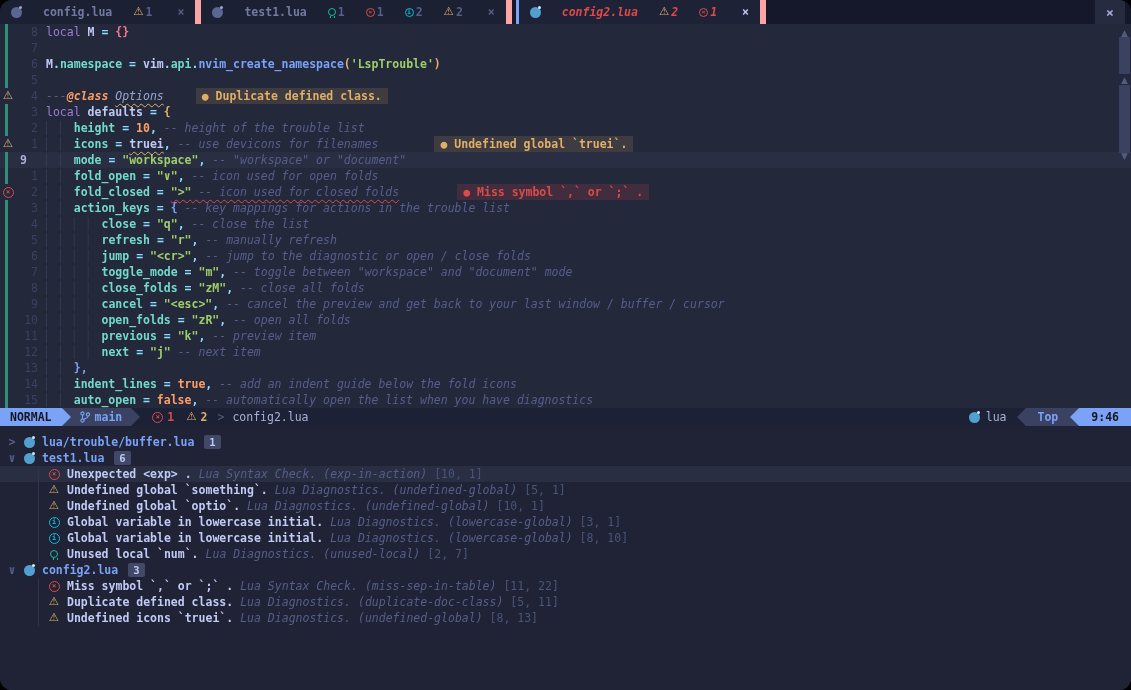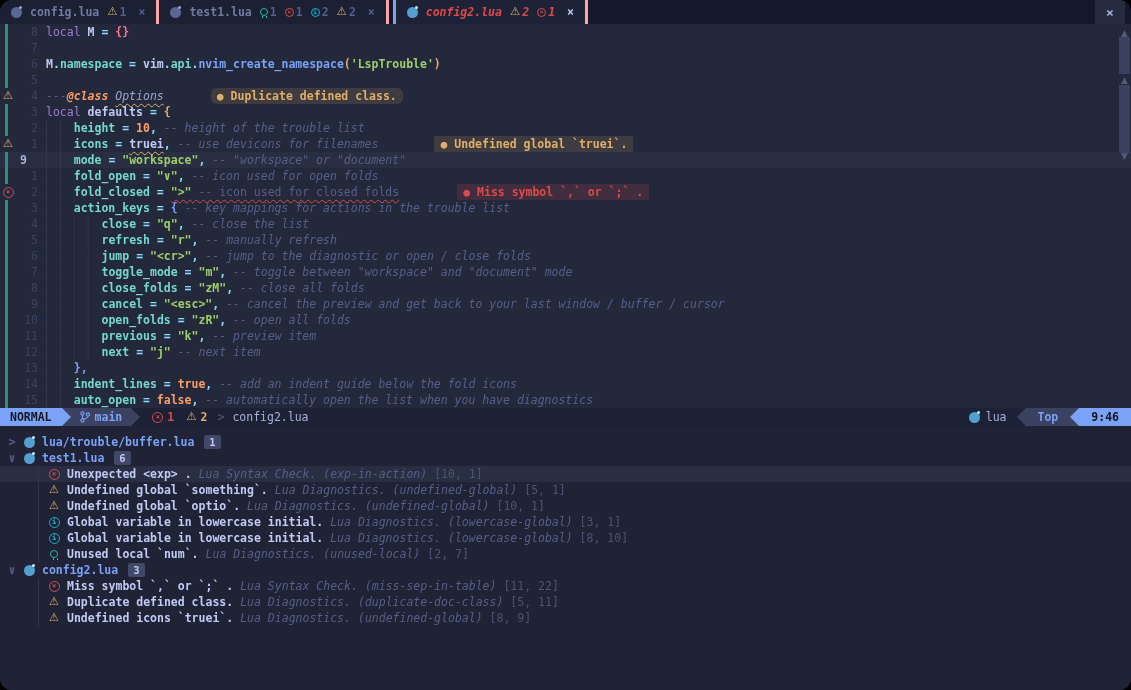--- a/index.html
+++ b/index.html
@@ -2,21 +2,21 @@
 <html><head>
 <meta charset="utf-8">
 <style>
   html,body{margin:0;padding:0;background:#000;}
   *{box-sizing:border-box;}
   body{width:1131px;height:690px;font-family:"DejaVu Sans Mono","DejaVu Sans",monospace;}
   .window{position:relative;width:1131px;height:690px;border-radius:12px;overflow:hidden;background:#24283b;}
 
   
   .tabline{display:flex;align-items:stretch;height:24px;background:#14182a;font-size:11.5px;position:relative;}
-  .tab{display:flex;align-items:center;gap:8px;padding:0 11px;background:#1b2033;border-right:3px solid #fca5a5;color:#737aa2;cursor:default;}
+  .tab{display:flex;align-items:center;gap:21px;padding:0 11px;background:#1b2033;border-right:6px solid #fca5a5;color:#737aa2;cursor:default;}
   .tab .tab-label{font-weight:bold;}
   .tab.active{margin-left:4px;border-left:3px solid #7aa2f7;background:#1d2236;}
   .tab.active .tab-label{color:#db4b4b;font-style:italic;}
   .tab .sev{color:#565f89;display:inline-flex;align-items:center;gap:2px;font-weight:bold;}
   .tab.active .sev{color:#db4b4b;font-style:italic;}
   .tab-close{color:#565f89;font-weight:bold;margin-left:4px;}
   .tab.active .tab-close{color:#c0caf5;}
   .tabline-close{position:absolute;right:6px;top:0;height:24px;width:30px;display:flex;align-items:center;justify-content:center;background:#262b40;color:#a9b1d6;font-weight:bold;font-size:13px;}
 
   
@@ -39,21 +39,21 @@
   .t-num{color:#ff9e64;font-weight:bold;}
   .t-bool{color:#ff9e64;font-weight:bold;}
   .t-cmt{color:#565f89;font-style:italic;}
   .t-rb{color:#f7768e;font-weight:bold;}
   .t-lv1{color:#e0af68;font-weight:bold;}
   .t-lv2{color:#7aa2f7;font-weight:bold;}
   .t-at{color:#ff9e64;font-style:italic;font-weight:bold;}
   .t-cls{color:#9aa5ce;font-style:italic;text-decoration:underline wavy #e0af68 1px;text-underline-offset:3px;}
   .t-uw{color:#c0caf5;font-weight:bold;text-decoration:underline wavy #e0af68 1px;text-underline-offset:3px;}
   .t-sw{color:#9ece6a;font-weight:bold;text-decoration:underline wavy #db4b4b 1px;text-underline-offset:3px;}
-  .t-cw{color:#565f89;text-decoration:underline wavy #db4b4b 1px;text-underline-offset:3px;}
+  .t-cw{color:#565f89;font-style:italic;text-decoration:underline wavy #db4b4b 1px;text-underline-offset:3px;}
   .t-g{color:#3b4261;opacity:.7;}
   .t-sp{color:transparent;}
 
   .virt{display:inline-block;padding:0 6px;font-weight:bold;}
   .virt.warn{color:#e0af68;background:rgba(224,175,104,.14);}
   .virt.error{color:#db4b4b;background:rgba(219,75,75,.16);}
 
   
   .ic{display:inline-flex;align-items:center;justify-content:center;width:11px;height:11px;border-radius:50%;border:1.2px solid currentColor;font-size:7px;font-weight:bold;line-height:1;}
   .ic.small{width:9px;height:9px;font-size:6px;}
@@ -160,21 +160,21 @@
       <span>×</span>
     </div>
   </div>
 
   <div class="editor" id="editor">
     <div id="code">
         <div class="line"><div class="signcol"><div class="gitbar"></div></div><div class="lnum">8</div><div class="ltext"><span class="t-kw">local</span><span class="t-fg"> M </span><span class="t-op">=</span><span class="t-rb"> {}</span></div></div>
         <div class="line"><div class="signcol"><div class="gitbar"></div></div><div class="lnum">7</div><div class="ltext"></div></div>
         <div class="line"><div class="signcol"><div class="gitbar"></div></div><div class="lnum">6</div><div class="ltext"><span class="t-fg">M</span><span class="t-op">.</span><span class="t-fld">namespace</span><span class="t-op"> = </span><span class="t-fg">vim</span><span class="t-op">.</span><span class="t-fld">api</span><span class="t-op">.</span><span class="t-fn">nvim_create_namespace</span><span class="t-lv1">(</span><span class="t-str">'LspTrouble'</span><span class="t-lv1">)</span></div></div>
         <div class="line"><div class="signcol"><div class="gitbar"></div></div><div class="lnum">5</div><div class="ltext"></div></div>
-        <div class="line"><div class="signcol"><span class="wglyph sev-warn">⚠</span></div><div class="lnum">4</div><div class="ltext"><span class="t-cmt">---</span><span class="t-at">@class</span><span class="t-fg"> </span><span class="t-cls">Options</span><span class="virt warn" style="margin-left: 47px; border-radius: 6px;">● Duplicate defined class.</span></div></div>
+        <div class="line"><div class="signcol"><span class="wglyph sev-warn">⚠</span></div><div class="lnum">4</div><div class="ltext"><span class="t-cmt">---</span><span class="t-at">@class</span><span class="t-fg"> </span><span class="t-cls">Options</span><span class="virt warn" style="margin-left: 32px;">● Duplicate defined class.</span></div></div>
         <div class="line"><div class="signcol"><div class="gitbar"></div></div><div class="lnum">3</div><div class="ltext"><span class="t-kw">local</span><span class="t-fg"> defaults </span><span class="t-op">=</span><span class="t-lv1"> {</span></div></div>
         <div class="line"><div class="signcol"><div class="gitbar"></div></div><div class="lnum">2</div><div class="ltext"><span class="t-g">▏</span><span class="t-sp"> </span><span class="t-g">▏</span><span class="t-sp"> </span><span class="t-fld">height</span><span class="t-op"> = </span><span class="t-num">10</span><span class="t-op">,</span><span class="t-cmt"> -- height of the trouble list</span></div></div>
         <div class="line"><div class="signcol"><span class="wglyph sev-warn">⚠</span></div><div class="lnum">1</div><div class="ltext"><span class="t-g">▏</span><span class="t-sp"> </span><span class="t-g">▏</span><span class="t-sp"> </span><span class="t-fld">icons</span><span class="t-op"> = </span><span class="t-uw">truei</span><span class="t-op">,</span><span class="t-cmt"> -- use devicons for filenames</span><span class="virt warn" style="margin-left: 56px;">● Undefined global `truei`.</span></div></div>
         <div class="line cursorline"><div class="signcol"><div class="gitbar"></div></div><div class="lnum cur">9</div><div class="ltext"><span class="t-g">▏</span><span class="t-sp"> </span><span class="t-g">▏</span><span class="t-sp"> </span><span class="t-fld">mode</span><span class="t-op"> = </span><span class="t-str">"workspace"</span><span class="t-op">,</span><span class="t-cmt"> -- "workspace" or "document"</span></div></div>
         <div class="line"><div class="signcol"><div class="gitbar"></div></div><div class="lnum">1</div><div class="ltext"><span class="t-g">▏</span><span class="t-sp"> </span><span class="t-g">▏</span><span class="t-sp"> </span><span class="t-fld">fold_open</span><span class="t-op"> = </span><span class="t-str">"∨"</span><span class="t-op">,</span><span class="t-cmt"> -- icon used for open folds</span></div></div>
         <div class="line"><div class="signcol"><span class="ic sev-error">×</span></div><div class="lnum">2</div><div class="ltext"><span class="t-g">▏</span><span class="t-sp"> </span><span class="t-g">▏</span><span class="t-sp"> </span><span class="t-fld">fold_closed</span><span class="t-op"> = </span><span class="t-sw">"&gt;"</span><span class="t-cw"> -- icon used for closed folds</span><span class="virt error" style="margin-left: 58px;">● Miss symbol `,` or `;` .</span></div></div>
         <div class="line"><div class="signcol"><div class="gitbar"></div></div><div class="lnum">3</div><div class="ltext"><span class="t-g">▏</span><span class="t-sp"> </span><span class="t-g">▏</span><span class="t-sp"> </span><span class="t-fld">action_keys</span><span class="t-op"> = </span><span class="t-lv2">{</span><span class="t-cmt"> -- key mappings for actions in the trouble list</span></div></div>
         <div class="line"><div class="signcol"><div class="gitbar"></div></div><div class="lnum">4</div><div class="ltext"><span class="t-g">▏</span><span class="t-sp"> </span><span class="t-g">▏</span><span class="t-sp"> </span><span class="t-g">▏</span><span class="t-sp"> </span><span class="t-g">▏</span><span class="t-sp"> </span><span class="t-fld">close</span><span class="t-op"> = </span><span class="t-str">"q"</span><span class="t-op">,</span><span class="t-cmt"> -- close the list</span></div></div>
         <div class="line"><div class="signcol"><div class="gitbar"></div></div><div class="lnum">5</div><div class="ltext"><span class="t-g">▏</span><span class="t-sp"> </span><span class="t-g">▏</span><span class="t-sp"> </span><span class="t-g">▏</span><span class="t-sp"> </span><span class="t-g">▏</span><span class="t-sp"> </span><span class="t-fld">refresh</span><span class="t-op"> = </span><span class="t-str">"r"</span><span class="t-op">,</span><span class="t-cmt"> -- manually refresh</span></div></div>
         <div class="line"><div class="signcol"><div class="gitbar"></div></div><div class="lnum">6</div><div class="ltext"><span class="t-g">▏</span><span class="t-sp"> </span><span class="t-g">▏</span><span class="t-sp"> </span><span class="t-g">▏</span><span class="t-sp"> </span><span class="t-g">▏</span><span class="t-sp"> </span><span class="t-fld">jump</span><span class="t-op"> = </span><span class="t-str">"&lt;cr&gt;"</span><span class="t-op">,</span><span class="t-cmt"> -- jump to the diagnostic or open / close folds</span></div></div>
@@ -234,16 +234,16 @@
       <div class="trow"><span class="arrow">∨</span><span class="lua-icon"></span><span class="tfile-name">test1.lua</span><span class="tbadge">6</span></div>
       <div class="trow cursor"><span class="tguide"></span><span class="titem-icon"><span class="ic sev-error">×</span></span><span class="tmsg">Unexpected &lt;exp&gt; .</span><span class="tsrc">Lua Syntax Check.</span><span class="tcode">(exp-in-action)</span><span class="tpos">[10, 1]</span></div>
       <div class="trow"><span class="tguide"></span><span class="titem-icon"><span class="wglyph sev-warn">⚠</span></span><span class="tmsg">Undefined global `something`.</span><span class="tsrc">Lua Diagnostics.</span><span class="tcode">(undefined-global)</span><span class="tpos">[5, 1]</span></div>
       <div class="trow"><span class="tguide"></span><span class="titem-icon"><span class="wglyph sev-warn">⚠</span></span><span class="tmsg">Undefined global `optio`.</span><span class="tsrc">Lua Diagnostics.</span><span class="tcode">(undefined-global)</span><span class="tpos">[10, 1]</span></div>
       <div class="trow"><span class="tguide"></span><span class="titem-icon"><span class="ic sev-info">i</span></span><span class="tmsg">Global variable in lowercase initial.</span><span class="tsrc">Lua Diagnostics.</span><span class="tcode">(lowercase-global)</span><span class="tpos">[3, 1]</span></div>
       <div class="trow"><span class="tguide"></span><span class="titem-icon"><span class="ic sev-info">i</span></span><span class="tmsg">Global variable in lowercase initial.</span><span class="tsrc">Lua Diagnostics.</span><span class="tcode">(lowercase-global)</span><span class="tpos">[8, 10]</span></div>
       <div class="trow"><span class="tguide"></span><span class="titem-icon"><span class="bulb sev-hint"></span></span><span class="tmsg">Unused local `num`.</span><span class="tsrc">Lua Diagnostics.</span><span class="tcode">(unused-local)</span><span class="tpos">[2, 7]</span></div>
       <div class="trow"><span class="arrow">∨</span><span class="lua-icon"></span><span class="tfile-name">config2.lua</span><span class="tbadge">3</span></div>
       <div class="trow"><span class="tguide"></span><span class="titem-icon"><span class="ic sev-error">×</span></span><span class="tmsg">Miss symbol `,` or `;` .</span><span class="tsrc">Lua Syntax Check.</span><span class="tcode">(miss-sep-in-table)</span><span class="tpos">[11, 22]</span></div>
       <div class="trow"><span class="tguide"></span><span class="titem-icon"><span class="wglyph sev-warn">⚠</span></span><span class="tmsg">Duplicate defined class.</span><span class="tsrc">Lua Diagnostics.</span><span class="tcode">(duplicate-doc-class)</span><span class="tpos">[5, 11]</span></div>
-      <div class="trow"><span class="tguide"></span><span class="titem-icon"><span class="wglyph sev-warn">⚠</span></span><span class="tmsg">Undefined icons `truei`.</span><span class="tsrc">Lua Diagnostics.</span><span class="tcode">(undefined-global)</span><span class="tpos">[8, 9]</span></div>
+      <div class="trow"><span class="tguide"></span><span class="titem-icon"><span class="wglyph sev-warn">⚠</span></span><span class="tmsg">Undefined icons `truei`.</span><span class="tsrc">Lua Diagnostics.</span><span class="tcode">(undefined-global)</span><span class="tpos">[8, 13]</span></div>
     </div>
 
 </div>
 
 </body></html>

